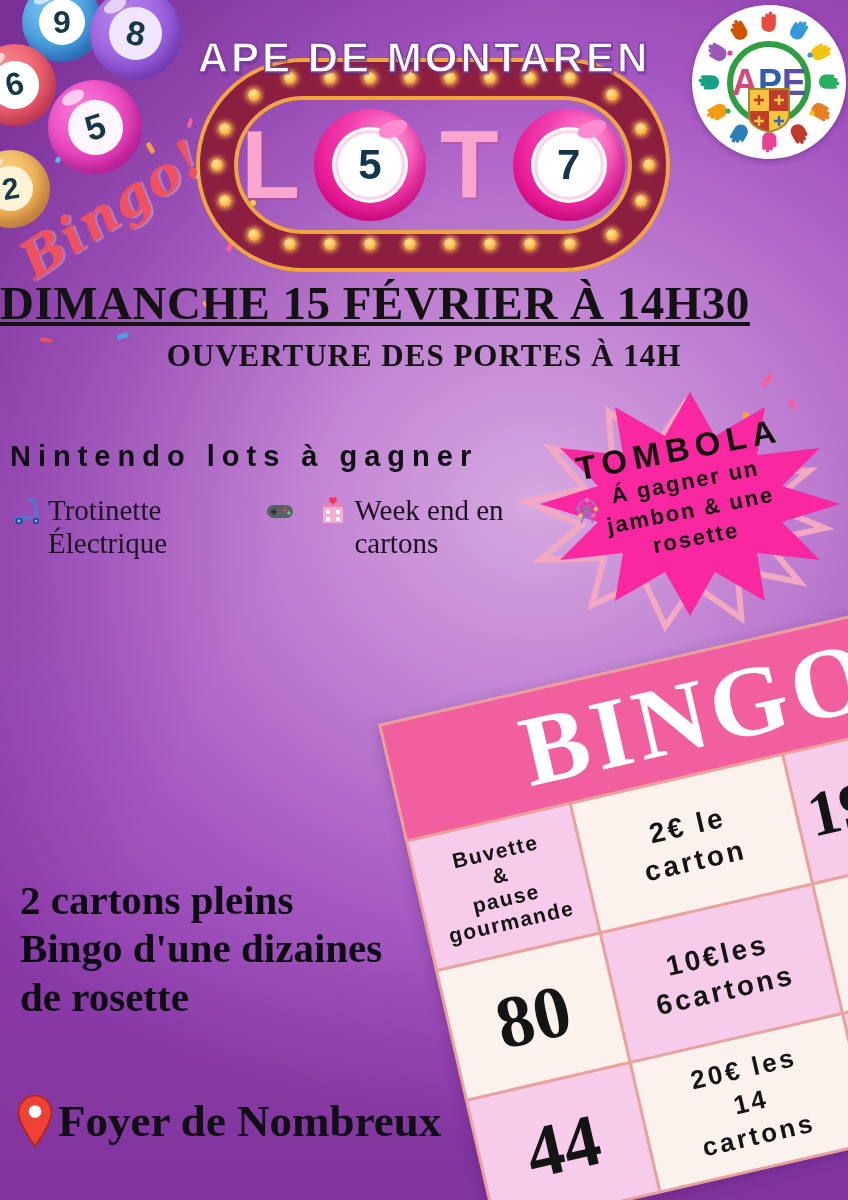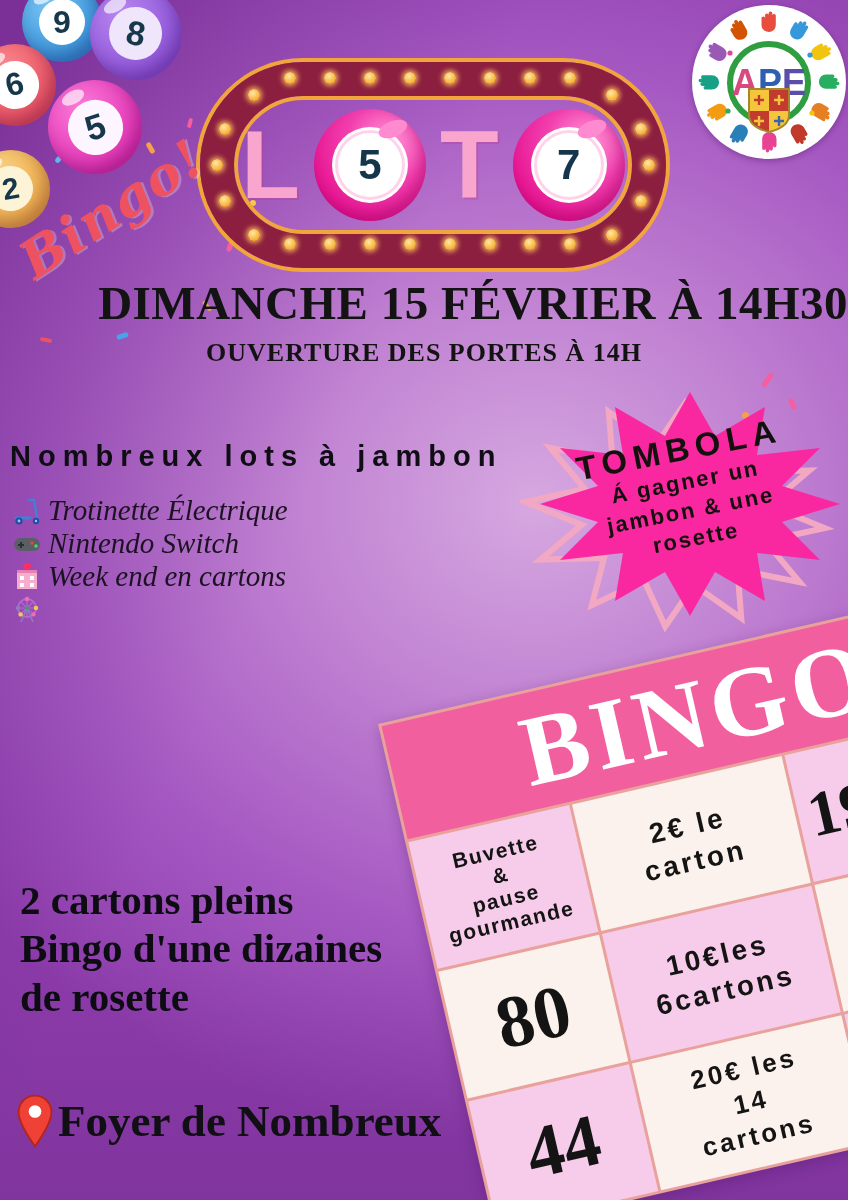--- a/index.html
+++ b/index.html
@@ -44,28 +44,28 @@
   .lball{width:112px;height:112px;border-radius:50%;position:relative;flex-shrink:0;
     background:radial-gradient(circle at 66% 30%, #ff9ad8 0%, #f23fae 38%, #e5108e 78%);
     display:flex;align-items:center;justify-content:center;box-shadow:inset -5px -8px 12px rgba(140,0,90,.35);}
   .lball .hi{position:absolute;width:30px;height:16px;top:12px;right:18px;border-radius:50%;
     background:#ff8ad0;transform:rotate(-22deg);}
   .lcore{width:64px;height:64px;border-radius:50%;background:#fff;
     box-shadow:0 0 0 3px #ffd2ec, 0 0 0 6px #ffffff;
     display:flex;align-items:center;justify-content:center;
     font-weight:800;font-size:42px;color:#14364a;}
   
-  .date-line{position:absolute;top:276px;left:0;width:100%;text-align:right;z-index:6;
-    font-family:"Liberation Serif",serif;font-weight:700;font-size:47px;color:#131313;letter-spacing:.5px;}
+  .date-line{position:absolute;top:276px;left:0;width:100%;text-align:left;z-index:6;
+    font-family:"Liberation Serif",serif;font-weight:700;font-size:47px;color:#131313;letter-spacing:.5px;text-decoration:underline;}
   .doors-line{position:absolute;top:338px;left:0;width:100%;text-align:center;z-index:6;
-    font-family:"Liberation Serif",serif;font-weight:700;font-size:26px;color:#131313;letter-spacing:1px;}
+    font-family:"Liberation Serif",serif;font-weight:700;font-size:31px;color:#131313;letter-spacing:1px;}
   
   .prizes-heading{position:absolute;left:10px;top:440px;z-index:6;
     font-weight:800;font-size:29px;letter-spacing:7px;color:#0e0e14;}
-  .prize-list{position:absolute;left:12px;top:494px;z-index:6;display:flex;flex-direction:column;font-style:italic;}
+  .prize-list{position:absolute;left:12px;top:494px;z-index:6;display:flex;flex-direction:row;gap:23px;}
   .prize-item{display:flex;align-items:flex-start;gap:6px;
     font-family:"Liberation Serif",serif;font-size:29px;color:#1c1322;}
   .prize-item svg{flex-shrink:0;margin-top:2px;}
   .prize-item.wrap{width:330px;line-height:1.15;}
   
   .tombola{position:absolute;left:520px;top:382px;width:336px;height:256px;z-index:5;}
   .tombola-text{position:absolute;left:552px;top:430px;width:270px;z-index:6;
     transform:rotate(-11deg);text-align:center;color:#14100d;}
   .tombola-title{font-size:33px;font-weight:800;letter-spacing:6px;}
   .tombola-line{font-size:22px;font-weight:800;letter-spacing:2px;line-height:1.3;}
@@ -123,20 +123,21 @@
   <div class="conf" style="left:228px;top:238px;width:5px;height:14px;background:#f55fa0;transform:rotate(20deg);"></div>
   <div class="conf" style="left:120px;top:330px;width:5px;height:12px;background:#4aa3e8;transform:rotate(70deg);"></div>
   <div class="conf" style="left:40px;top:338px;width:12px;height:4px;background:#ee5160;transform:rotate(10deg);"></div>
   <div class="conf" style="left:205px;top:300px;width:4px;height:12px;background:#f5a04a;transform:rotate(-40deg);"></div>
   <div class="conf" style="left:250px;top:200px;width:6px;height:6px;background:#f7c948;border-radius:50%;"></div>
   <div class="conf" style="left:188px;top:118px;width:4px;height:10px;background:#f55fa0;transform:rotate(15deg);"></div>
   <div class="conf" style="left:765px;top:372px;width:5px;height:16px;background:#f55fa0;transform:rotate(35deg);"></div>
   <div class="conf" style="left:790px;top:398px;width:5px;height:12px;background:#f55fa0;transform:rotate(-25deg);"></div>
   <div class="conf" style="left:742px;top:412px;width:7px;height:7px;background:#f5a04a;border-radius:50%;"></div>
 
+  <h1 class="title">APE DE MONTAREN</h1>
 
   <div class="logo">
     <svg width="154" height="154" viewBox="0 0 154 154">
       <defs>
         <path id="hand" d="M10 23c-4.4 0-7.5-3-7.5-7.2V9.4c0-1 .8-1.8 1.8-1.8s1.8.8 1.8 1.8V6.2c0-1 .8-1.8 1.8-1.8s1.8.8 1.8 1.8V4.4c0-1 .8-1.8 1.8-1.8s1.8.8 1.8 1.8v2.4c0-1 .8-1.7 1.8-1.7s1.7.8 1.7 1.7v9c0 4.2-3.1 7.2-7 7.2z"></path>
         <clipPath id="shieldclip">
             <path d="M57 84h40v26c0 9-8 14-20 17-12-3-20-8-20-17z"></path>
           </clipPath>
       </defs>
       <g>
@@ -210,41 +211,40 @@
       <span class="lball">
         <span class="hi"></span>
         <span class="lcore">7</span>
       </span>
     </div>
   </div>
 
   <div class="date-line">DIMANCHE 15 FÉVRIER À 14H30</div>
   <div class="doors-line">OUVERTURE DES PORTES À 14H</div>
 
-  <div class="prizes-heading">Nombreux lots à jambon</div>
+  <div class="prizes-heading">Nintendo lots à gagner</div>
   <div class="prize-list">
     <div class="prize-item">
       <svg width="30" height="30" viewBox="0 0 30 30">
         <path d="M17 4h5l3 17" fill="none" stroke="#3b82d8" stroke-width="2.4" stroke-linecap="round"></path>
         <path d="M4 22h14" fill="none" stroke="#3b82d8" stroke-width="3" stroke-linecap="round"></path>
         <circle cx="7" cy="25" r="3.6" fill="#1e4fa3"></circle>
           <circle cx="24" cy="25" r="3.2" fill="#1e4fa3"></circle>
         <circle cx="7" cy="25" r="1.4" fill="#9cc0f0"></circle>
           <circle cx="24" cy="25" r="1.2" fill="#9cc0f0"></circle>
       </svg>
       <span>Trotinette Électrique</span>
     </div>
     <div class="prize-item">
       <svg width="30" height="30" viewBox="0 0 30 30">
         <rect x="2" y="9" width="26" height="13" rx="6.5" fill="#5a5f66"></rect>
         <path d="M9 13v6M6 16h6" stroke="#2b2e33" stroke-width="2"></path>
         <circle cx="20" cy="14" r="1.8" fill="#d84a4a"></circle>
           <circle cx="24" cy="17" r="1.8" fill="#4ad86e"></circle>
       </svg>
-      <span>Nintendo Switch</span>
     </div>
     <div class="prize-item">
       <svg width="30" height="30" viewBox="0 0 30 30">
         <rect x="5" y="8" width="20" height="19" fill="#f6aed0"></rect>
         <rect x="5" y="8" width="20" height="3" fill="#e87fb5"></rect>
         <rect x="8" y="14" width="4" height="4" fill="#fff"></rect>
           <rect x="18" y="14" width="4" height="4" fill="#fff"></rect>
         <rect x="8" y="21" width="4" height="4" fill="#fff"></rect>
           <rect x="18" y="21" width="4" height="4" fill="#fff"></rect>
         <path d="M15 8.5s-4-2.6-4-5c0-1.4 1.1-2.3 2.2-2.3.9 0 1.5.5 1.8 1.1.3-.6.9-1.1 1.8-1.1 1.1 0 2.2.9 2.2 2.3 0 2.4-4 5-4 5z" fill="#ff2e63"></path>

